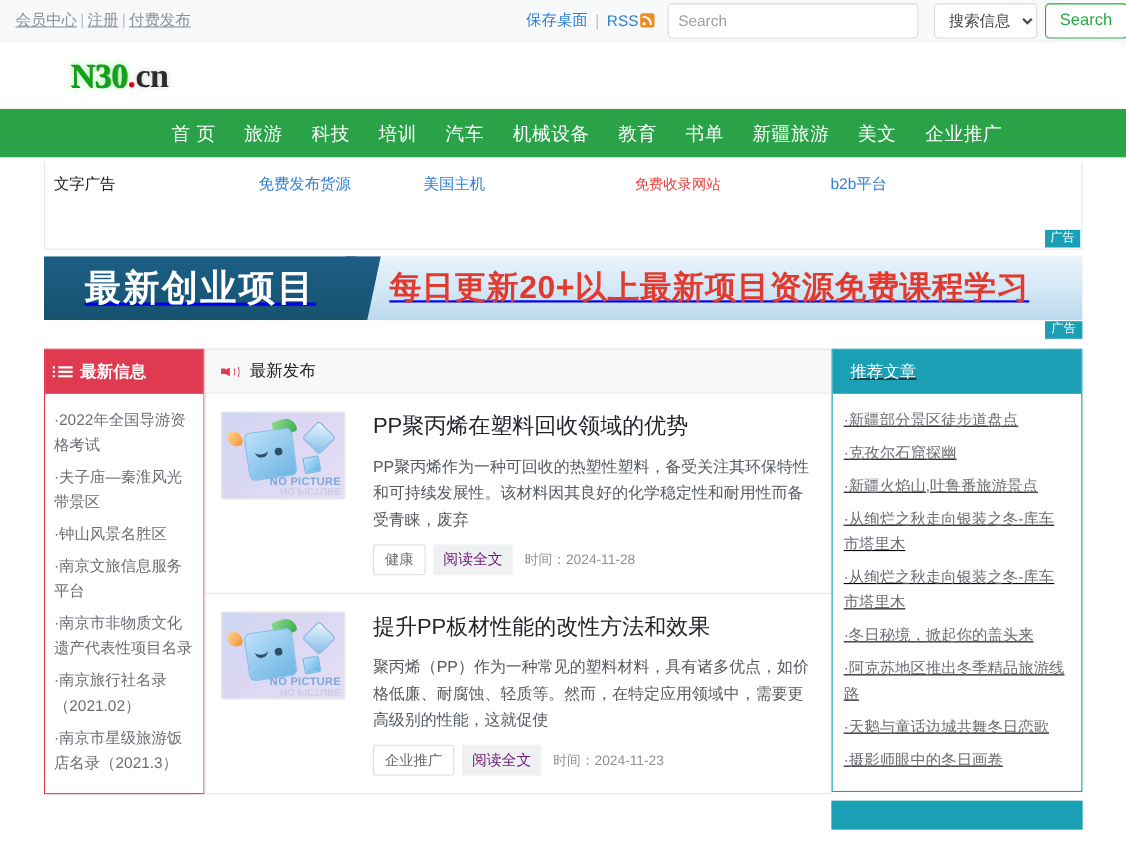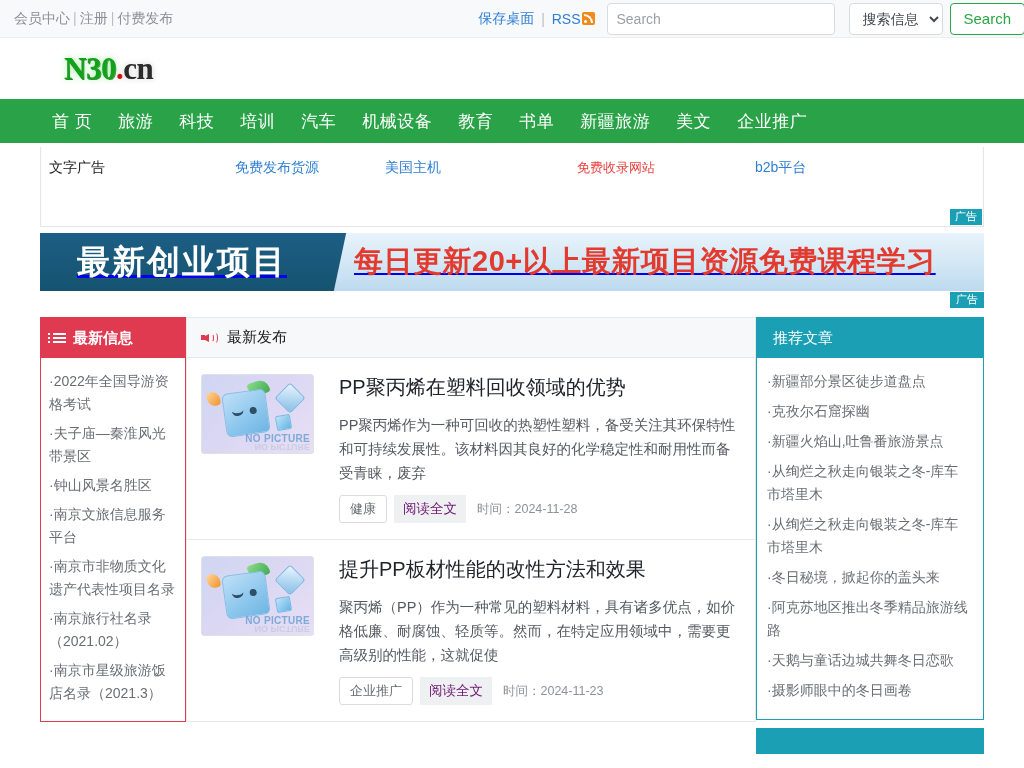--- a/index.html
+++ b/index.html
@@ -14,21 +14,21 @@
   
   .topbar {
     height: 38px;
     background: #f8f9fa;
     border-bottom: 1px solid #eceff1;
     display: flex;
     align-items: center;
     padding: 0 14px 0 14px;
     font-size: 14px;
   }
-  .topbar-left { color: #8a9099; white-space: nowrap; }
+  .topbar-left { color: #8a9099; white-space: nowrap; text-decoration: underline; }
   .topbar-left a { color: #8a9099; text-decoration: none; }
   .sep { color: #b9bec5; margin: 0 3px; }
 
   .topbar-mid {
     margin-left: 305px;
     display: flex; align-items: center;
     white-space: nowrap;
     font-size: 14px;
   }
   .topbar-mid a { color: #2f7fd4; text-decoration: none; }
@@ -113,21 +113,22 @@
   .logo .g { color: #13a01a; text-shadow: 0 0 7px #9ae89c, 1px 1px 0 #0c7a12; }
   .logo .d { color: #cf0a0a; text-shadow: 0 0 6px #ffc9c9; }
   .logo .b { color: #2b2b2b; text-shadow: 0 0 6px #cfcfcf; }
 
   
   .nav {
     height: 44px;
     background: #2aa348;
     display: flex;
     align-items: center;
-    padding-left: 52px;
+    padding-left: 69px;
+    justify-content: center;
   }
   .nav a {
     color: #ffffff;
     font-size: 17px;
     text-decoration: none;
     margin-right: 26px;
     white-space: nowrap;
     letter-spacing: 0.5px;
   }
 
@@ -401,21 +402,21 @@
   .readmore {
     background: #eef0f2;
     padding: 5px 9px;
     font-size: 13.5px;
     color: #701a75;
     text-decoration: none;
   }
   .timetxt { font-size: 12.5px; color: #8d9298; margin-left: 4px; }
 
   
-  .col-right { width: 228px; flex: none; }
+  .col-right { width: 228px; flex: none; text-decoration: underline; }
   .panel-teal {
     border: 1px solid #1b9fb5;
     background: #fff;
   }
   .panel-teal .phead {
     background: #1b9fb5;
     color: #fff;
     font-size: 15px;
     height: 40px;
     display: flex; align-items: center;

